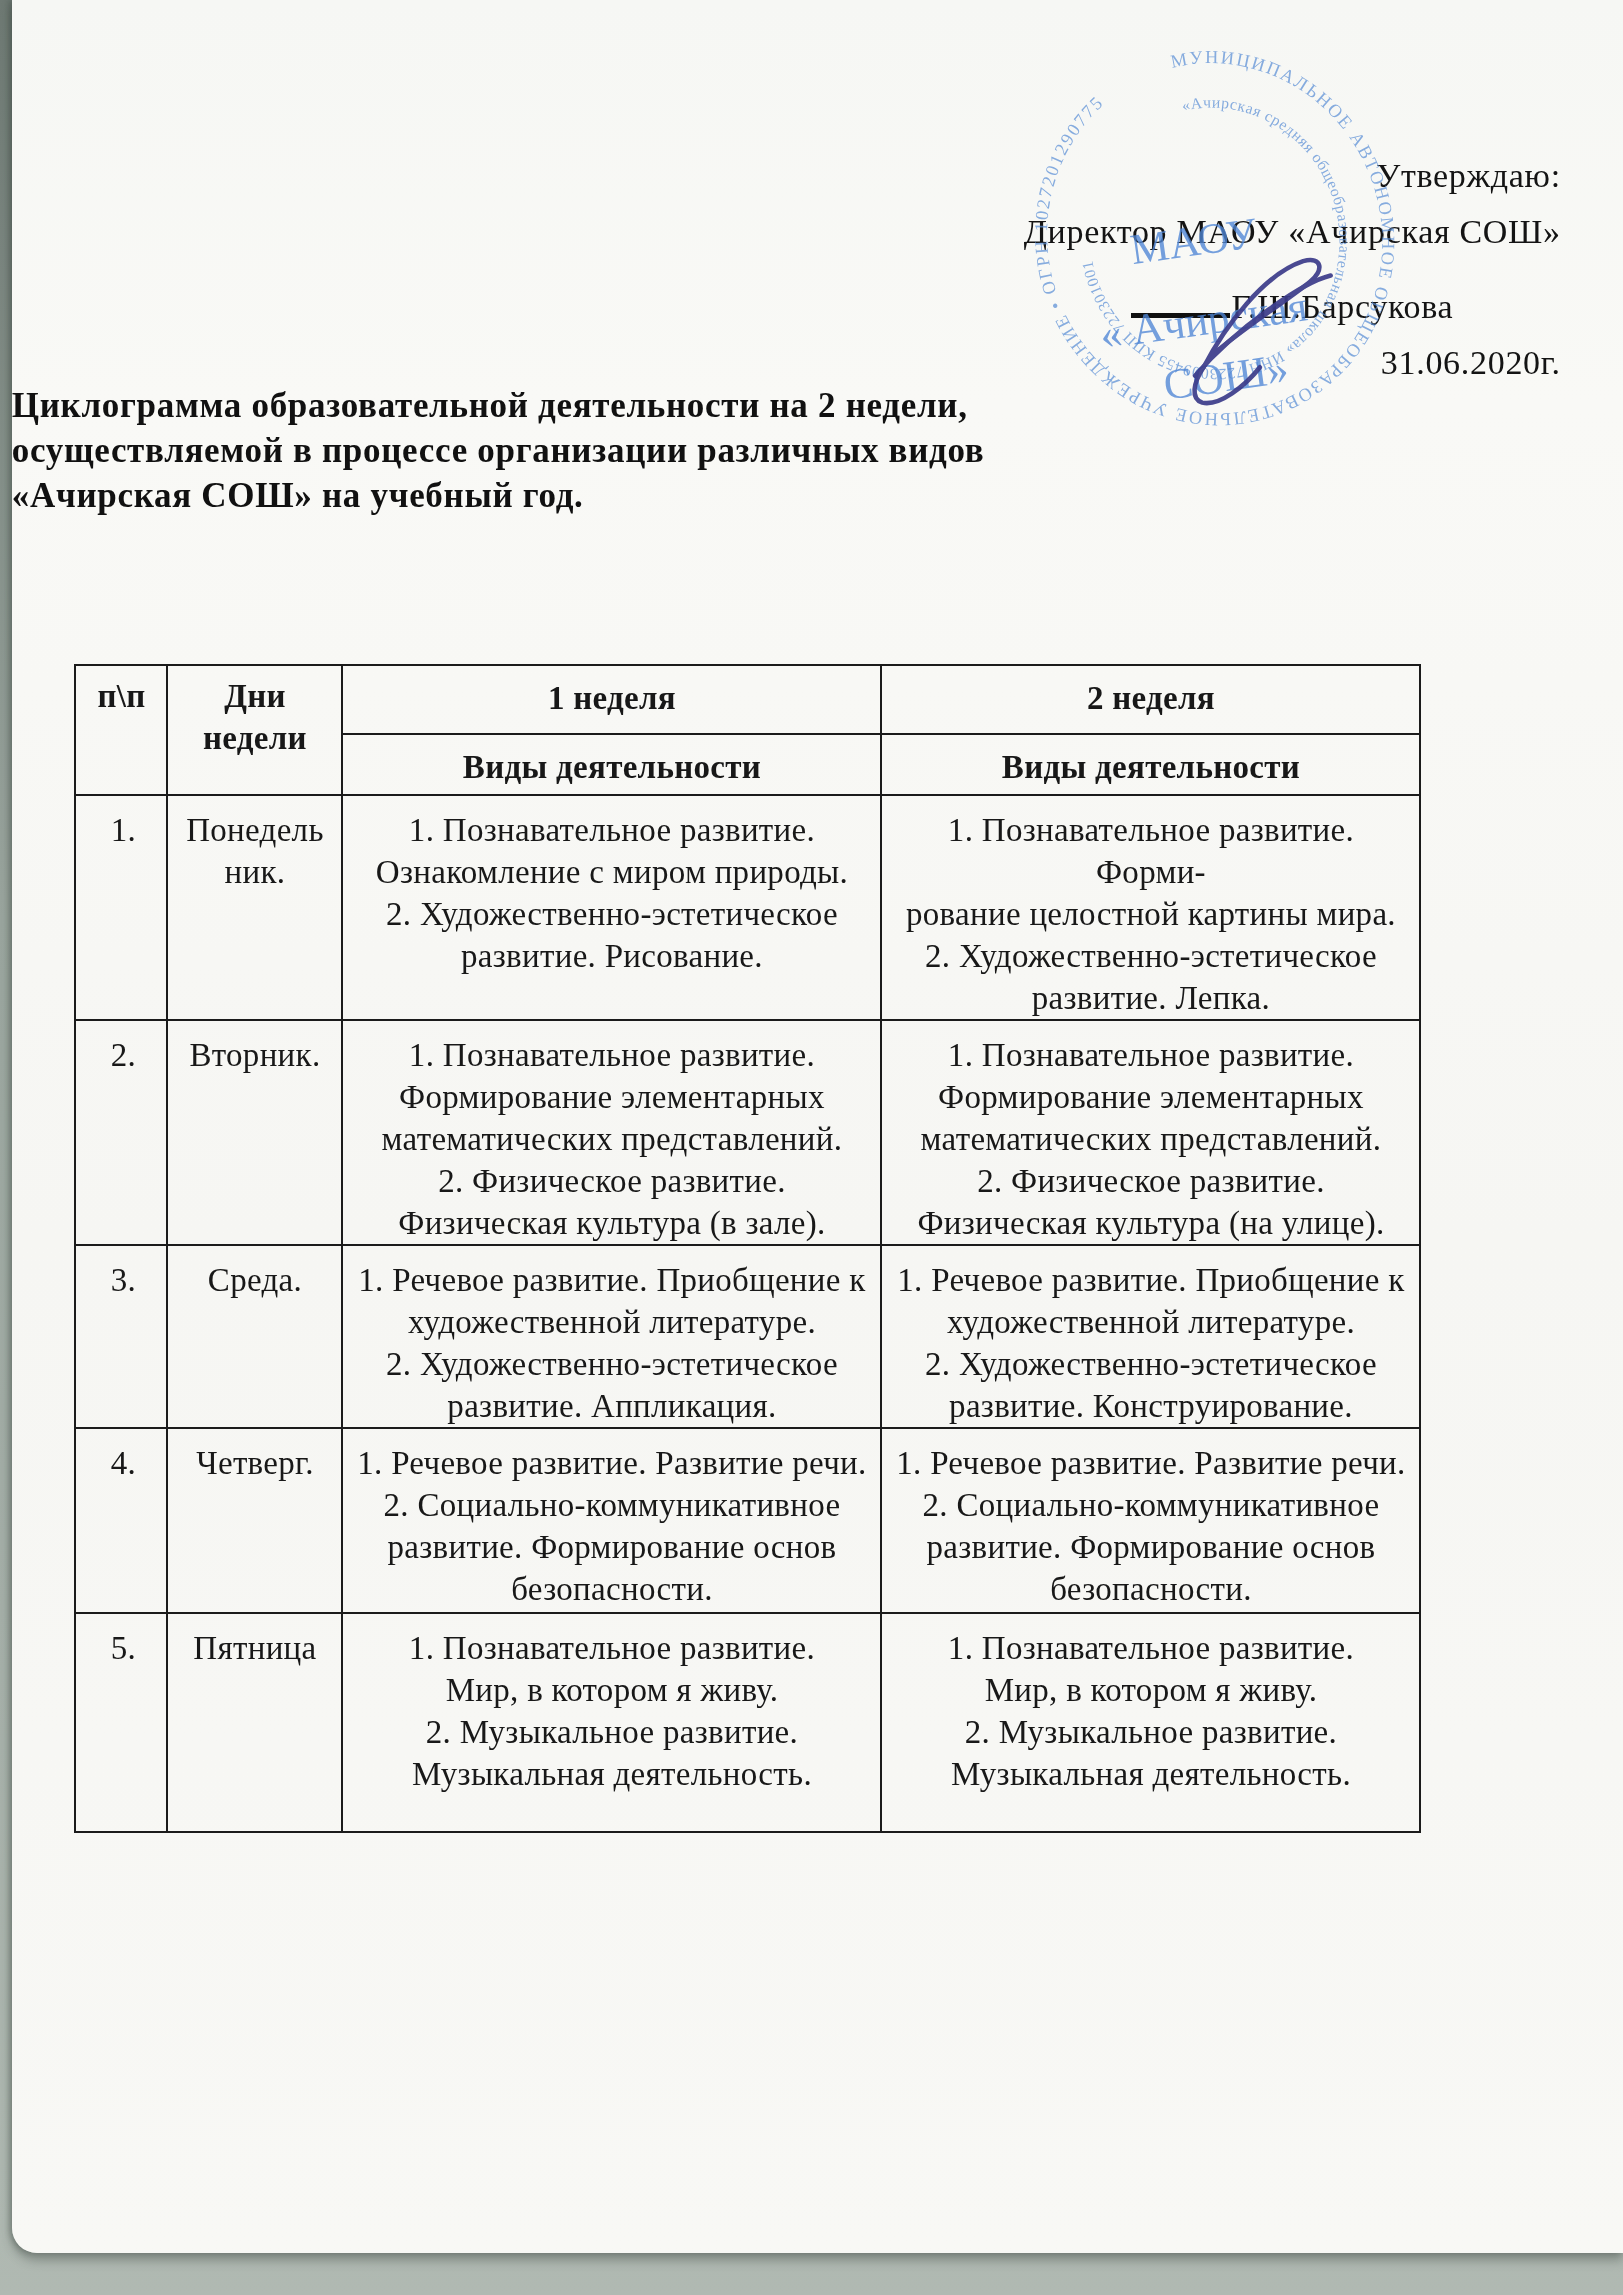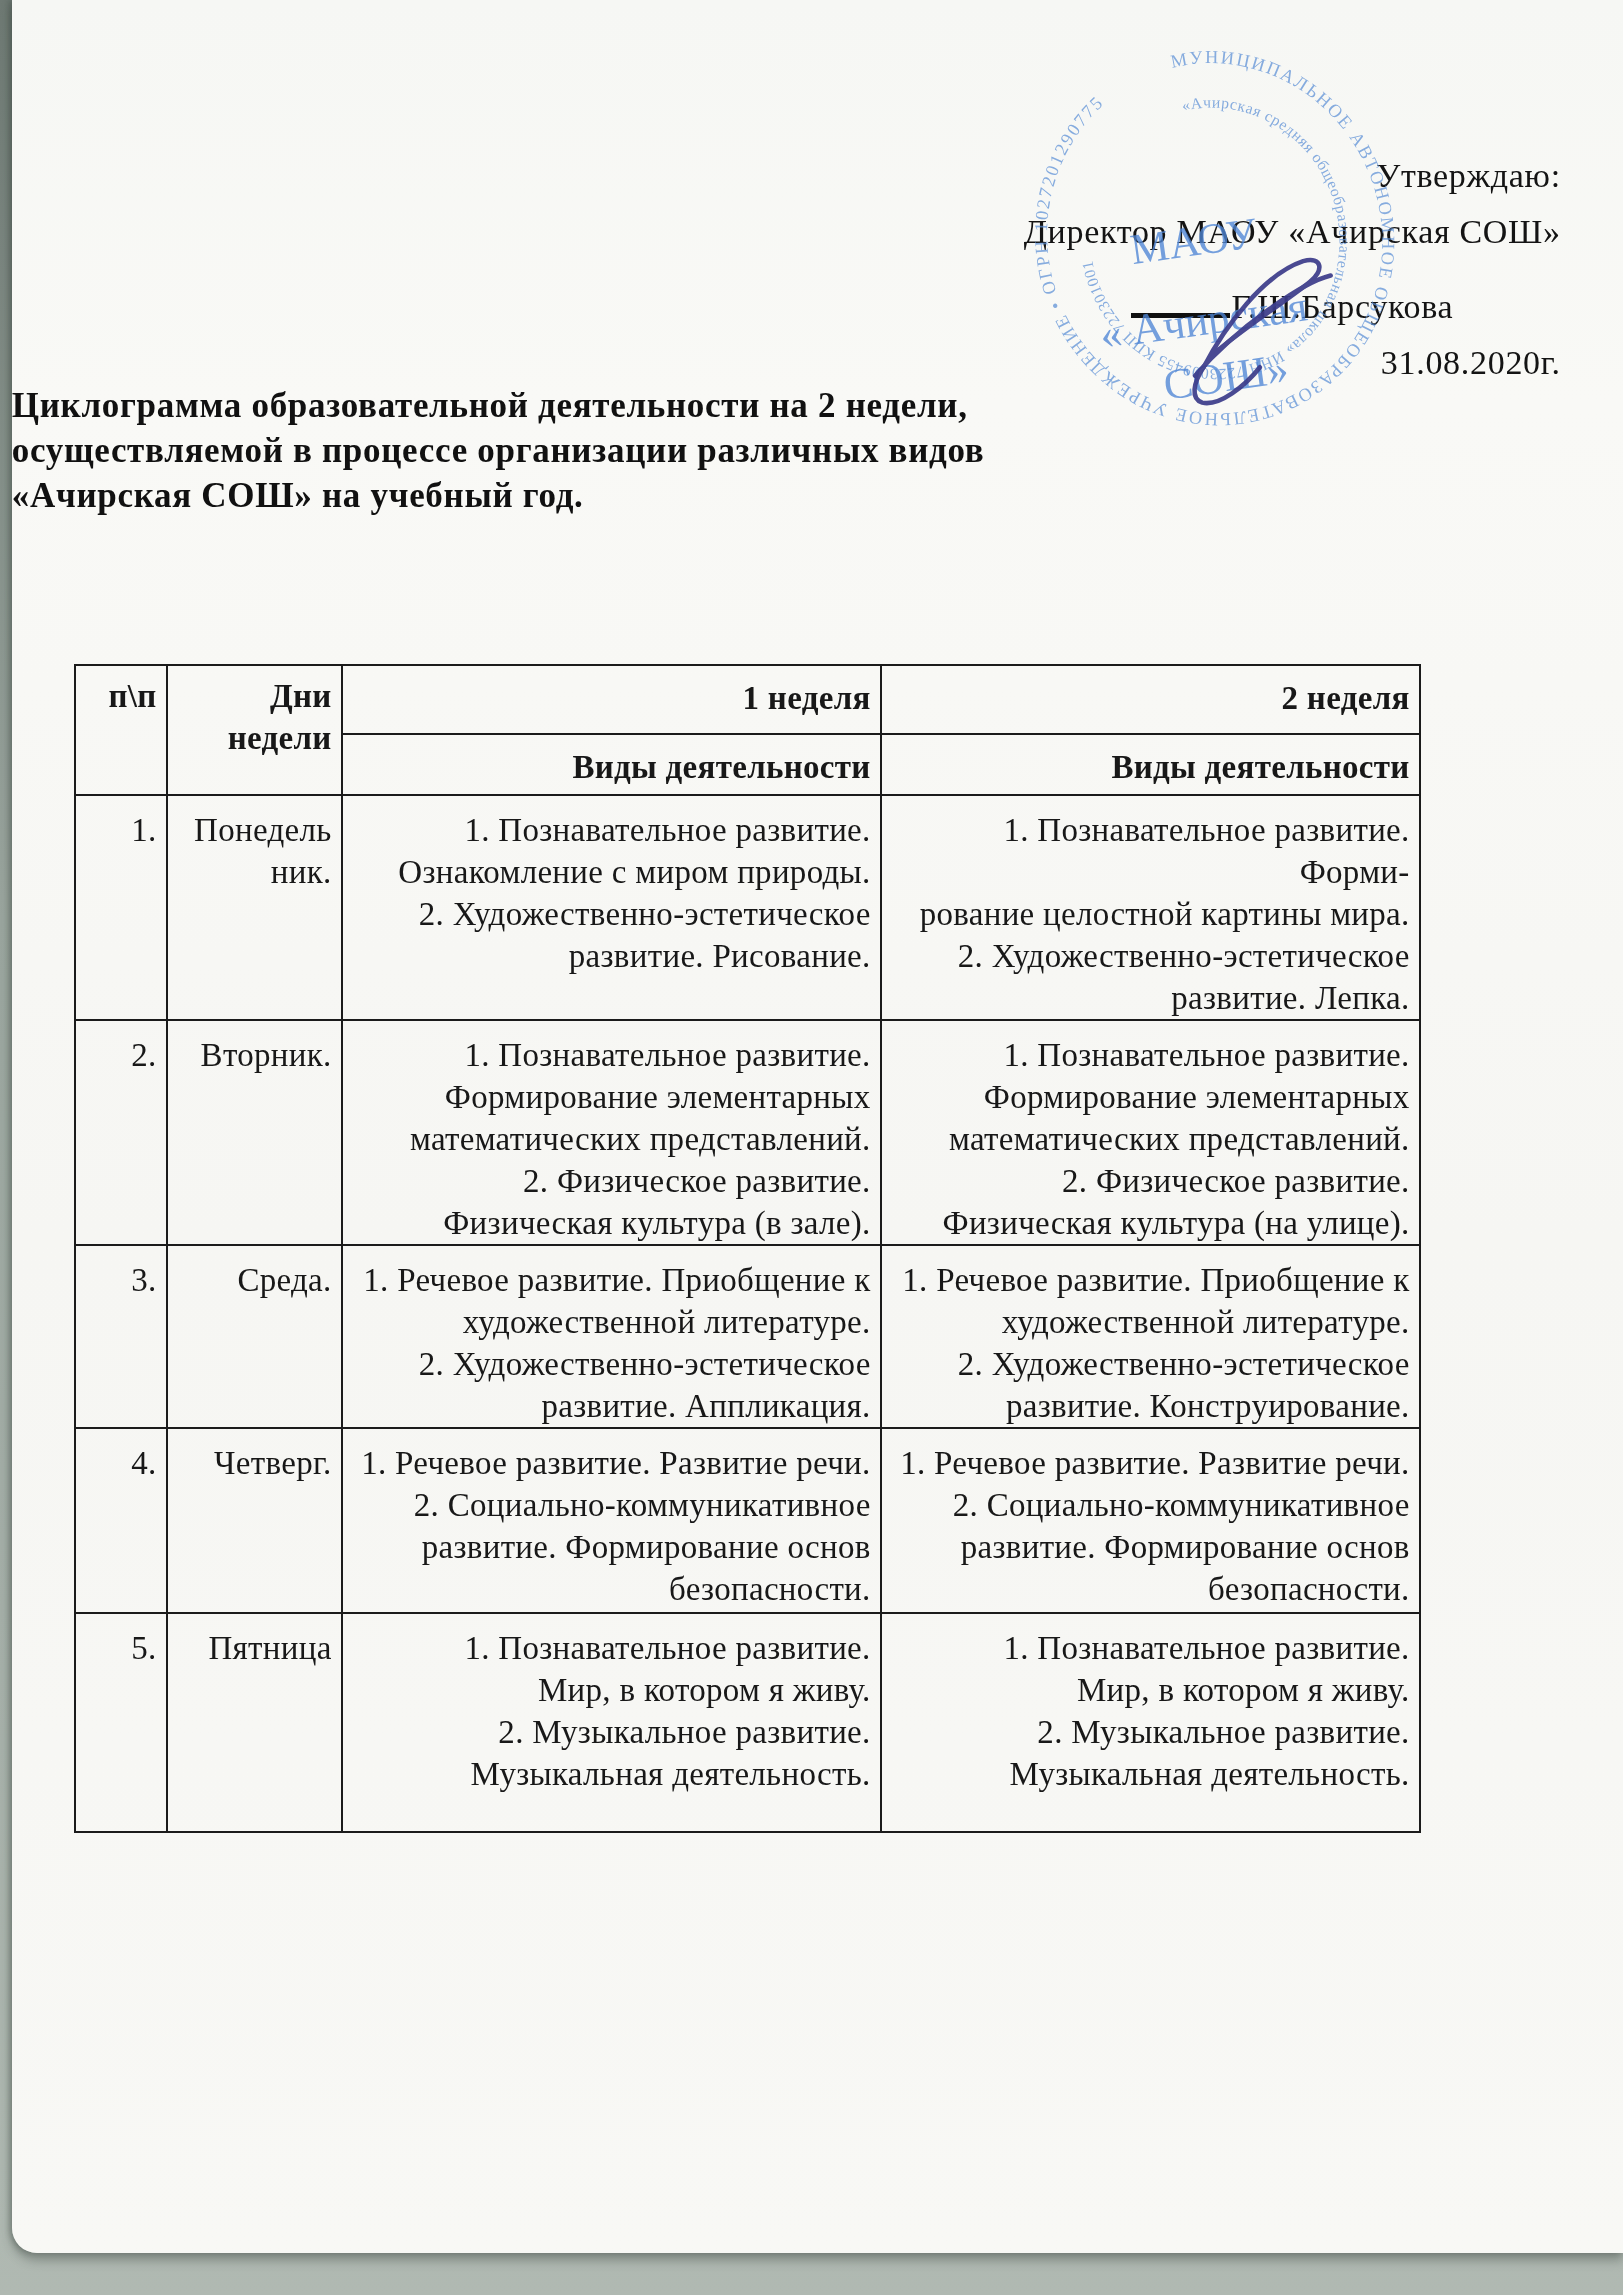--- a/index.html
+++ b/index.html
@@ -33,21 +33,21 @@
     font-weight:bold;font-size:35px;line-height:45px;letter-spacing:0.7px;color:#111;
   }
   
   table.sched{
     position:absolute;left:62px;top:664px;width:1346px;
     border-collapse:collapse;table-layout:fixed;
     font-size:33px;line-height:42px;letter-spacing:0.3px;color:#181818;
   }
   table.sched td,table.sched th{
     border:2.6px solid #1b1b1b;vertical-align:top;
-    padding:9.2px 9.2px 0 10.5px;font-weight:normal;text-align:right;
+    padding:9.2px 9.2px 0 10.5px;font-weight:normal;text-align:center;
   }
   table.sched th{font-weight:bold;}
   .pre{white-space:pre-line;}
   .c-num{padding-left:14.4px !important;}
   .c-week{text-align:right;padding-top:10.5px !important;}
   tr.h1{height:69px;}
   tr.h2{height:61px;}
   tr.r1{height:180px;}
   tr.r2{height:216px;}
   tr.r3{height:182px;}
@@ -57,21 +57,21 @@
 </style>
 </head>
 <body>
 
 <div class="paper">
 
   <div class="approval">
     <div>Утверждаю:</div>
     <div>Директор МАОУ «Ачирская  СОШ»</div>
     <div class="sig-row"><span class="sig-line"></span><span>Г.Ш.Барсукова</span></div>
-    <div>31.08.2020г.</div>
+    <div>31.06.2020г.</div>
   </div>
 
   <svg class="stamp" viewBox="0 0 580 600">
     <defs>
       <path id="outerArc" d="M 285,27 A 255,268 0 1 1 284.9,27"></path>
       <path id="innerArc" d="M 285,95 A 190,200 0 1 1 284.9,95"></path>
     </defs>
     <g transform="rotate(-14 285 295)" fill="#5b8fd6" opacity="0.72">
       <text font-size="28" letter-spacing="3">
         <textPath href="#outerArc">МУНИЦИПАЛЬНОЕ АВТОНОМНОЕ ОБЩЕОБРАЗОВАТЕЛЬНОЕ УЧРЕЖДЕНИЕ  •  ОГРН 1027201290775</textPath>

